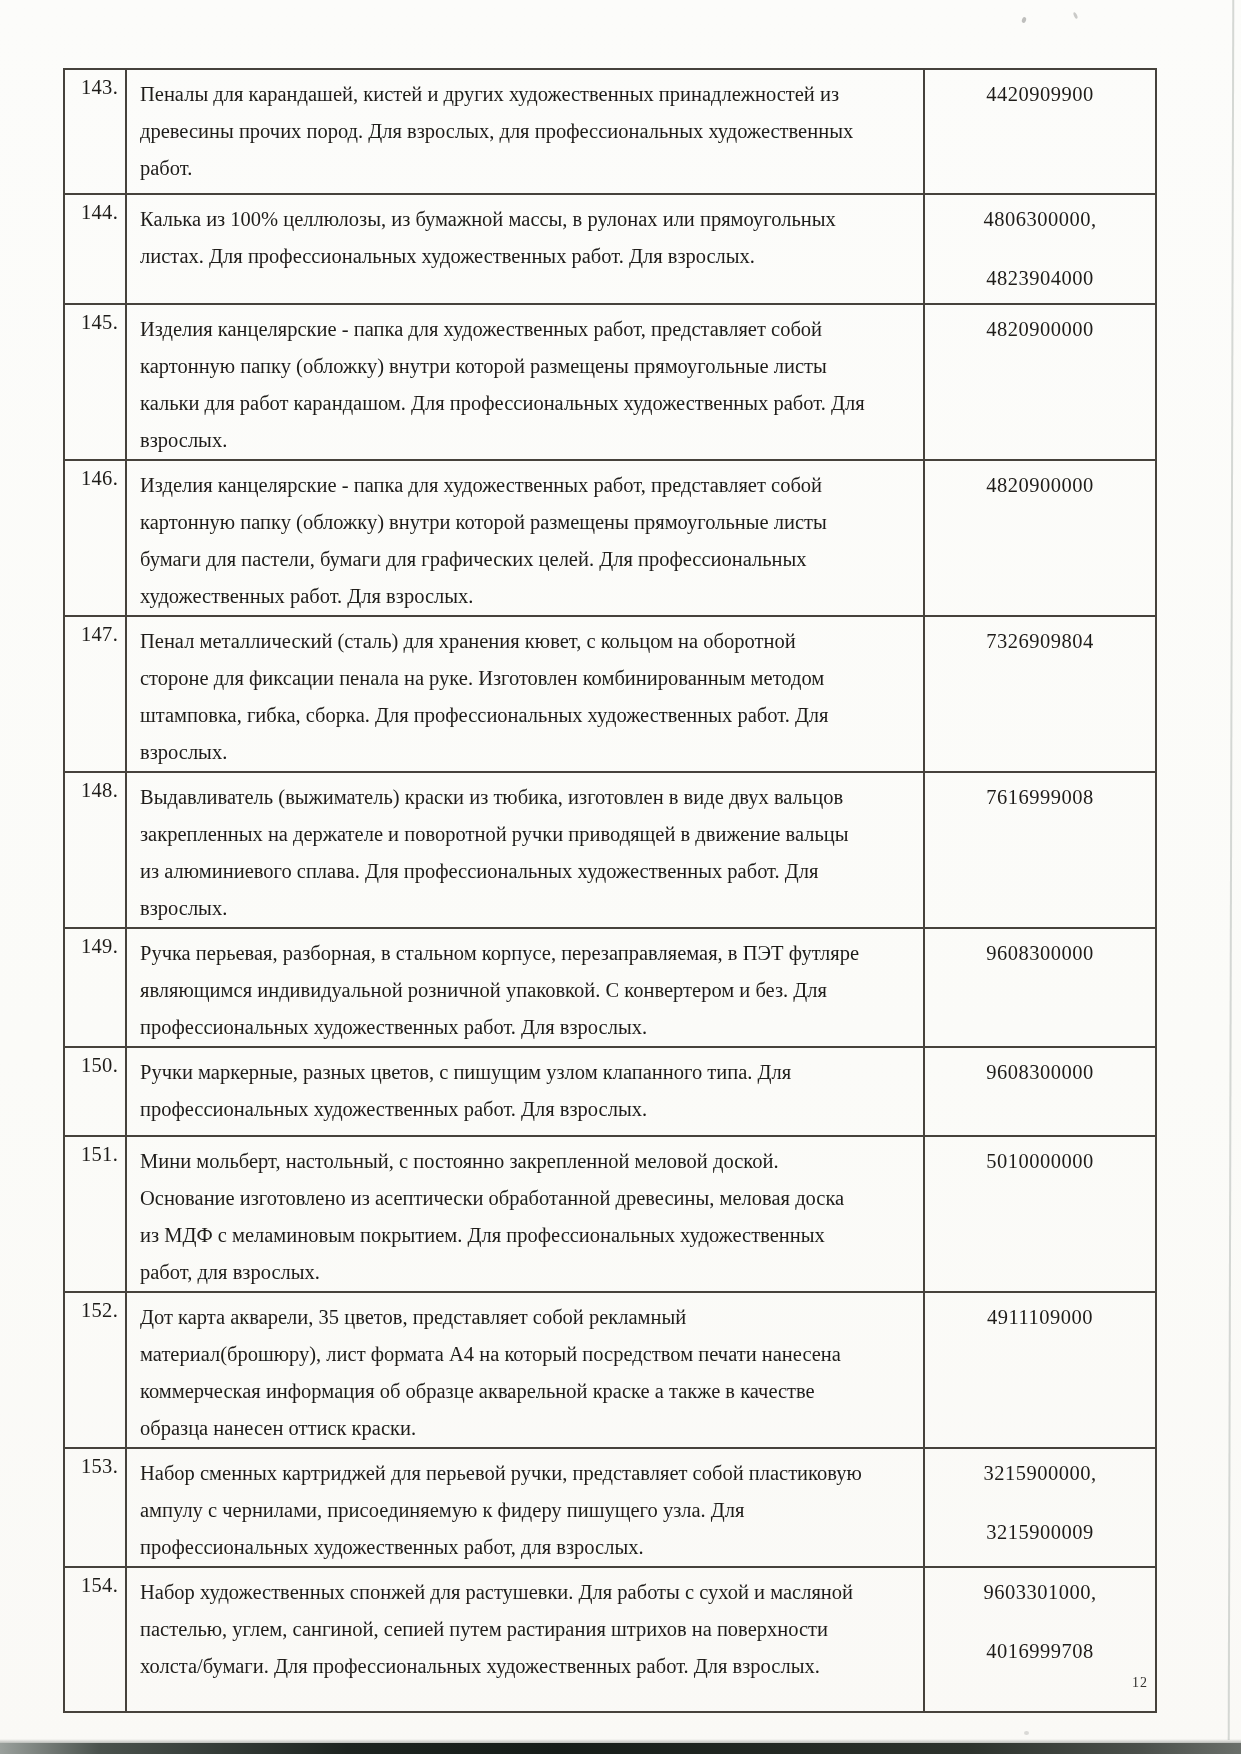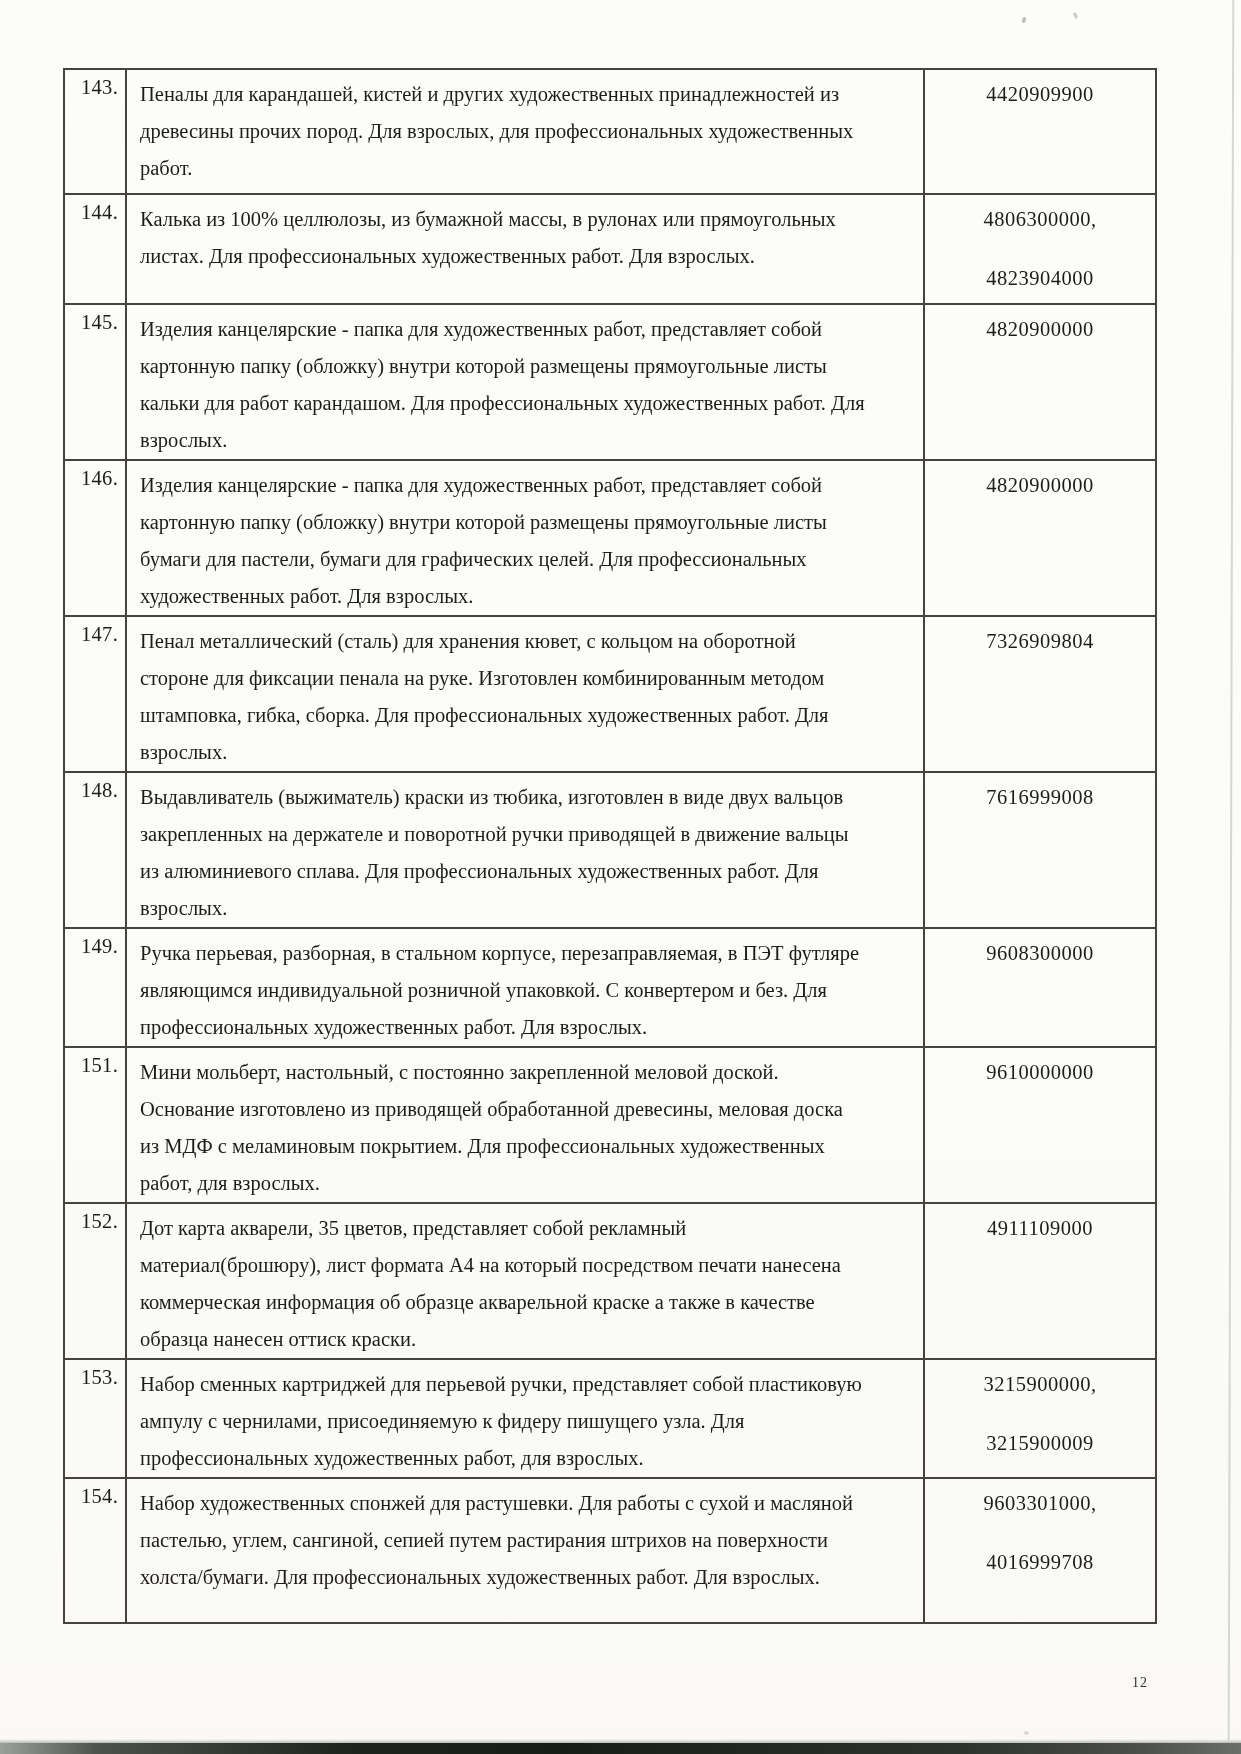--- a/index.html
+++ b/index.html
@@ -181,26 +181,35 @@
       </tr>
       <tr class="r6">
         <td class="num"><span>149.</span></td>
         <td class="desc"><span>Ручка перьевая, разборная, в стальном корпусе, перезаправляемая, в ПЭТ футляре являющимся индивидуальной розничной упаковкой. С конвертером и без. Для профессиональных художественных работ. Для взрослых.</span></td>
         <td class="code">
             <div class="code-stack">
               <span class="code-line">9608300000</span>
             </div>
           </td>
       </tr>
+      <tr class="r7">
+        <td class="num"><span>150.</span></td>
+        <td class="desc"><span>Ручки маркерные, разных цветов, с пишущим узлом клапанного типа. Для профессиональных художественных работ. Для взрослых.</span></td>
+        <td class="code">
+            <div class="code-stack">
+              <span class="code-line">9608300000</span>
+            </div>
+          </td>
+      </tr>
       <tr class="r8">
         <td class="num"><span>151.</span></td>
-        <td class="desc"><span>Мини мольберт, настольный, с постоянно закрепленной меловой доской. Основание изготовлено из приводящей обработанной древесины, меловая доска из МДФ с меламиновым покрытием. Для профессиональных художественных работ, для взрослых.</span></td>
-        <td class="code">
-            <div class="code-stack">
-              <span class="code-line">9610000000</span>
+        <td class="desc"><span>Мини мольберт, настольный, с постоянно закрепленной меловой доской. Основание изготовлено из асептически обработанной древесины, меловая доска из МДФ с меламиновым покрытием. Для профессиональных художественных работ, для взрослых.</span></td>
+        <td class="code">
+            <div class="code-stack">
+              <span class="code-line">5010000000</span>
             </div>
           </td>
       </tr>
       <tr class="r9">
         <td class="num"><span>152.</span></td>
         <td class="desc"><span>Дот карта акварели, 35 цветов, представляет собой рекламный материал(брошюру), лист формата А4 на который посредством печати нанесена коммерческая информация об образце акварельной краске а также в качестве образца нанесен оттиск краски.</span></td>
         <td class="code">
             <div class="code-stack">
               <span class="code-line">4911109000</span>
             </div>

